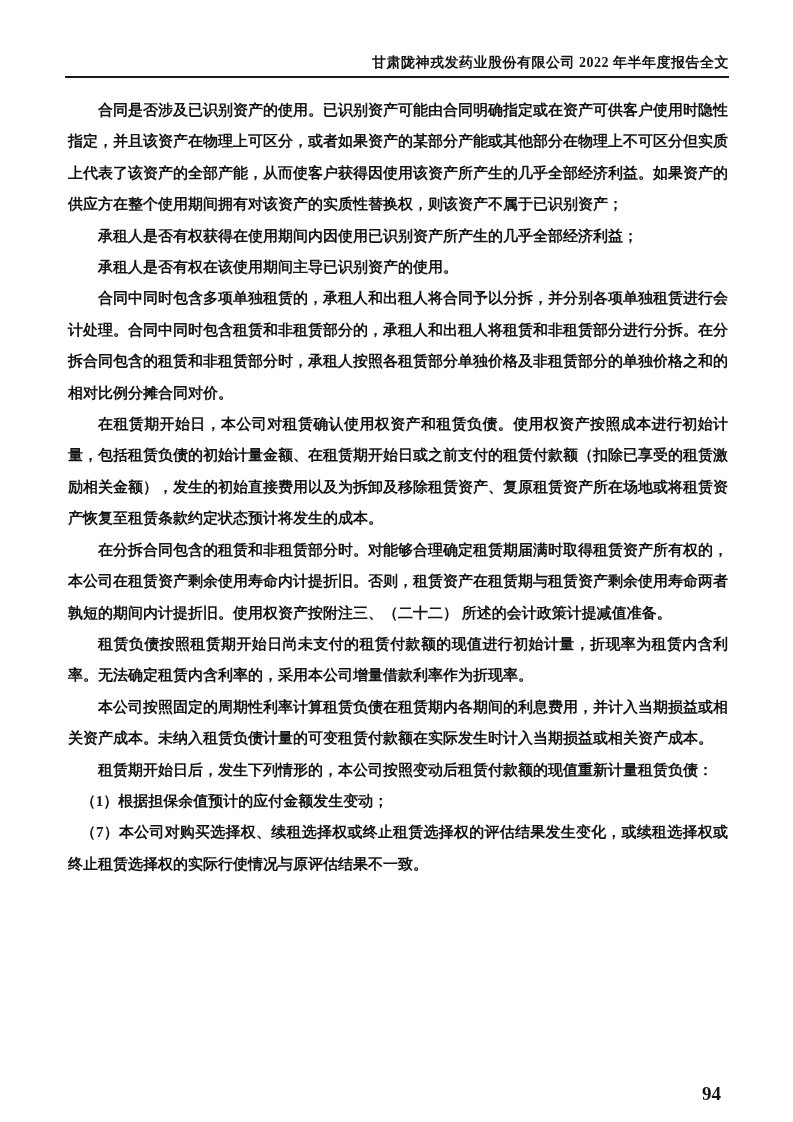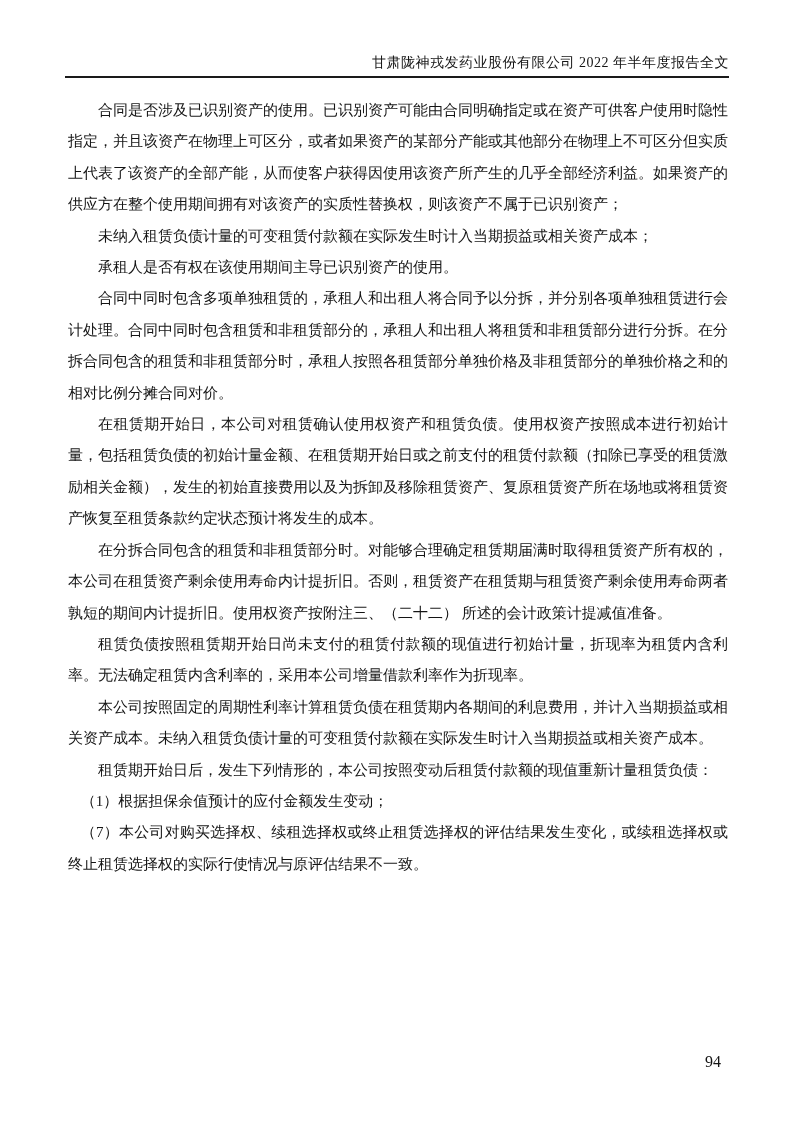--- a/index.html
+++ b/index.html
@@ -8,20 +8,21 @@
     background: #ffffff;
   }
   .page {
     position: relative;
     width: 793px;
     height: 1122px;
     background: #ffffff;
     overflow: hidden;
     font-family: "Liberation Serif", "DejaVu Serif", serif;
     color: #141414;
+    font-weight: bold;
   }
   .header {
     position: absolute;
     top: 54px;
     left: 65px;
     width: 664px;
     border-bottom: 2px solid #1a1a1a;
     padding-bottom: 4px;
     text-align: right;
     font-size: 14px;
@@ -43,37 +44,37 @@
     text-indent: 2em;
   }
   .para.list {
     text-indent: 0.85em;
   }
   .para.heading {
     white-space: pre-wrap;
   }
   .page-number {
     position: absolute;
-    top: 1054px;
+    top: 1086px;
     right: 72px;
-    font-size: 16px;
+    font-size: 19px;
     line-height: 16px;
   }
 </style>
 </head>
 <body>
 
 <div class="page">
   <div class="header">
     <span>甘肃陇神戎发药业股份有限公司 2022 年半年度报告全文</span>
   </div>
 
   <div class="doc-body">
       <p class="para body">合同是否涉及已识别资产的使用。已识别资产可能由合同明确指定或在资产可供客户使用时隐性指定，并且该资产在物理上可区分，或者如果资产的某部分产能或其他部分在物理上不可区分但实质上代表了该资产的全部产能，从而使客户获得因使用该资产所产生的几乎全部经济利益。如果资产的供应方在整个使用期间拥有对该资产的实质性替换权，则该资产不属于已识别资产；</p>
-      <p class="para body">未纳入租赁负债计量的可变租赁付款额在实际发生时计入当期损益或相关资产成本；</p>
+      <p class="para body">承租人是否有权获得在使用期间内因使用已识别资产所产生的几乎全部经济利益；</p>
       <p class="para body">承租人是否有权在该使用期间主导已识别资产的使用。</p>
       <p class="para body">合同中同时包含多项单独租赁的，承租人和出租人将合同予以分拆，并分别各项单独租赁进行会计处理。合同中同时包含租赁和非租赁部分的，承租人和出租人将租赁和非租赁部分进行分拆。在分拆合同包含的租赁和非租赁部分时，承租人按照各租赁部分单独价格及非租赁部分的单独价格之和的相对比例分摊合同对价。</p>
       <p class="para body">在租赁期开始日，本公司对租赁确认使用权资产和租赁负债。使用权资产按照成本进行初始计量，包括租赁负债的初始计量金额、在租赁期开始日或之前支付的租赁付款额（扣除已享受的租赁激励相关金额），发生的初始直接费用以及为拆卸及移除租赁资产、复原租赁资产所在场地或将租赁资产恢复至租赁条款约定状态预计将发生的成本。</p>
       <p class="para body">在分拆合同包含的租赁和非租赁部分时。对能够合理确定租赁期届满时取得租赁资产所有权的，本公司在租赁资产剩余使用寿命内计提折旧。否则，租赁资产在租赁期与租赁资产剩余使用寿命两者孰短的期间内计提折旧。使用权资产按附注三、（二十二） 所述的会计政策计提减值准备。</p>
       <p class="para body">租赁负债按照租赁期开始日尚未支付的租赁付款额的现值进行初始计量，折现率为租赁内含利率。无法确定租赁内含利率的，采用本公司增量借款利率作为折现率。</p>
       <p class="para body">本公司按照固定的周期性利率计算租赁负债在租赁期内各期间的利息费用，并计入当期损益或相关资产成本。未纳入租赁负债计量的可变租赁付款额在实际发生时计入当期损益或相关资产成本。</p>
       <p class="para body">租赁期开始日后，发生下列情形的，本公司按照变动后租赁付款额的现值重新计量租赁负债：</p>
       <p class="para list">（1）根据担保余值预计的应付金额发生变动；</p>
       <p class="para list">（7）本公司对购买选择权、续租选择权或终止租赁选择权的评估结果发生变化，或续租选择权或终止租赁选择权的实际行使情况与原评估结果不一致。</p>
     </div>

